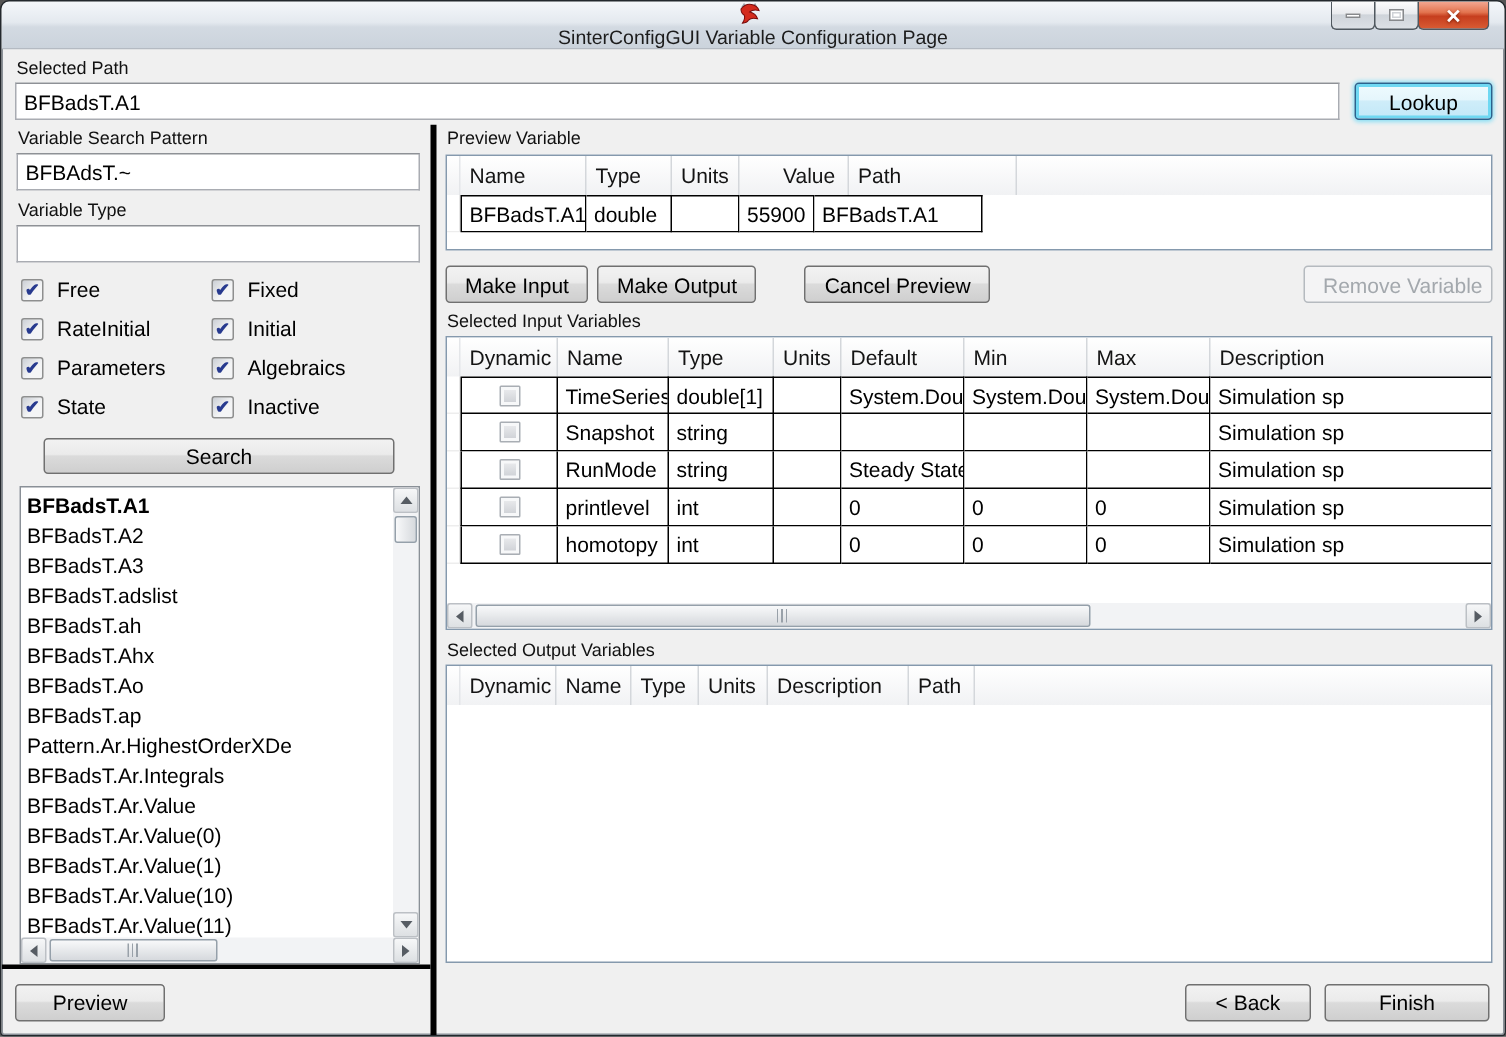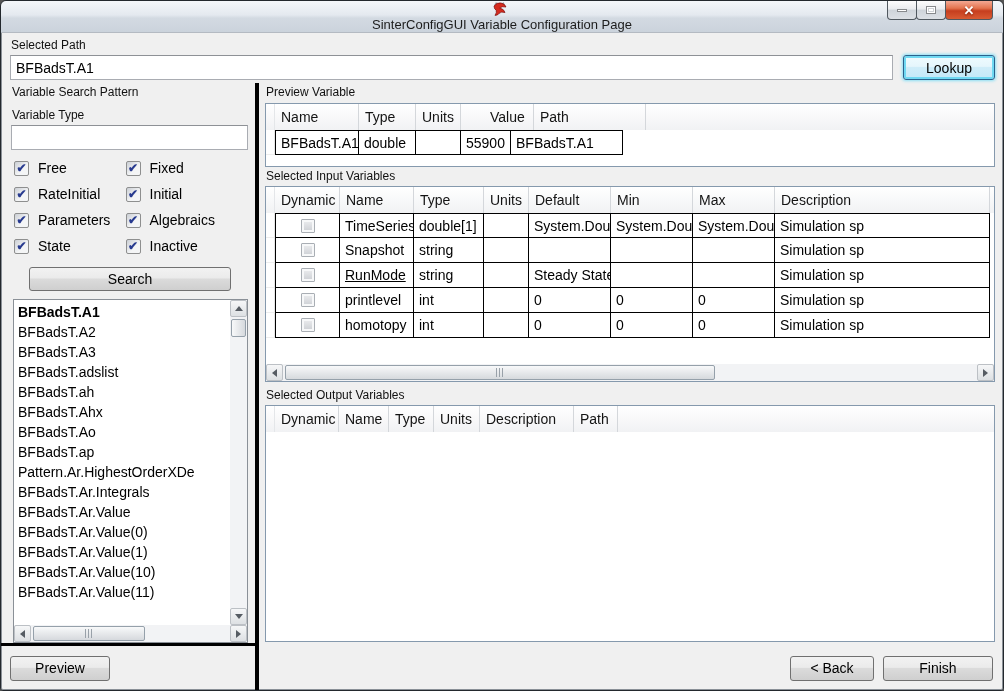--- a/index.html
+++ b/index.html
@@ -46,21 +46,21 @@
   }
   .btn.default-glow {
     border:1px solid #2A628D; border-radius:3px;
     box-shadow:0 0 0 2px #6FD8F2 inset, 0 0 3px 1px #8ADFF5;
     background:linear-gradient(#EFFBFE, #E5F6FC 45%, #CFEDF9 50%, #C2E8F8);
     width:92px;
   }
   .btn.disabled { color:#a3a8ad; border-color:#b5babf; background:#F4F4F5; }
   
   .main { flex:1; display:flex; margin-top:3px; overflow:hidden; }
-  .left { width:254px; display:flex; flex-direction:column; flex:0 0 auto; }
+  .left { width:286px; display:flex; flex-direction:column; flex:0 0 auto; }
   .left-content { flex:1; display:flex; flex-direction:column; padding:0 7px 0 10px; overflow:hidden; }
   .divider { width:4px; background:#000; flex:0 0 auto; }
   .right { flex:1; display:flex; flex-direction:column; padding:0 8px 0 6px; overflow:hidden; }
   
   .cbgrid { display:grid; grid-template-columns:1fr 1.08fr; row-gap:10px; margin:10px 2px 2px 3px; }
   .cbitem { display:flex; align-items:center; gap:9px; font-size:14px; }
   .cb {
     width:15px; height:15px; flex:0 0 auto; border:1px solid #8E8F8F; border-radius:2px;
     background:linear-gradient(135deg,#CBCFD5,#F4F5F6 60%);
     display:flex; align-items:center; justify-content:center;
@@ -161,20 +161,21 @@
         <input class="textbox" value="BFBadsT.A1" style="">
         <button class="btn default-glow">Lookup</button>
       </div>
     </div>
 
     <div class="main">
 
       <div class="left">
         <div class="left-content">
           <div class="small-label">Variable Search Pattern</div>
+          <input class="textbox" value="BFBAdsT.~" style="">
           <div class="small-label" style="margin-top:6px">Variable Type</div>
           <input class="textbox" value="" style="">
           <div class="cbgrid">
               <label class="cbitem">
                 <span class="cb">
                   <span class="cb-check">✔</span>
                 </span>
                 <span>Free</span>
               </label>
               <label class="cbitem">
@@ -293,20 +294,26 @@
                   <div class="dcell" style="width: 84px;">BFBadsT.A1</div>
                   <div class="dcell" style="width: 57px; text-align: right;">double</div>
                   <div class="dcell" style="width: 45px;"></div>
                   <div class="dcell" style="width: 50px;">55900</div>
                   <div class="dcell" style="width: 112px;">BFBadsT.A1</div>
                 </div>
               </div>
             </div>
         </div>
 
+        <div class="actions">
+          <button class="btn">Make Input</button>
+          <button class="btn gap6">Make Output</button>
+          <button class="btn gap32" style="width:124px">Cancel Preview</button>
+          <button class="btn disabled push-right" style="width:126px">Remove Variable</button>
+        </div>
 
         <div class="small-label">Selected Input Variables</div>
         <div class="grid input-grid">
           <div class="grid-body" id="input-grid-body">
               <div class="hrow">
                 <div class="rowhdr-h"></div>
                 <div class="hcell" style="width: 65px;">Dynamic</div>
                 <div class="hcell" style="width: 74px;">Name</div>
                 <div class="hcell" style="width: 70px;">Type</div>
                 <div class="hcell" style="width: 45px;">Units</div>
@@ -341,21 +348,21 @@
                   <div class="dcell" style="width: 82px;"></div>
                   <div class="dcell" style="width: 82px;"></div>
                   <div class="dcell" style="width: 82px;"></div>
                   <div class="dcell" style="width: 215px;">Simulation sp</div>
                 </div>
                 <div class="drow">
                   <div class="rowhdr"></div>
                   <div class="dcell cbcell" style="width: 65px;">
                     <span class="gridcb"></span>
                   </div>
-                  <div class="dcell" style="width: 74px; text-decoration: underline;">RunMode</div>
+                  <div class="dcell" style="width: 74px;">RunMode</div>
                   <div class="dcell" style="width: 70px;">string</div>
                   <div class="dcell" style="width: 45px;"></div>
                   <div class="dcell" style="width: 82px;">Steady State</div>
                   <div class="dcell" style="width: 82px;"></div>
                   <div class="dcell" style="width: 82px;"></div>
                   <div class="dcell" style="width: 215px;">Simulation sp</div>
                 </div>
                 <div class="drow">
                   <div class="rowhdr"></div>
                   <div class="dcell cbcell" style="width: 65px;">

